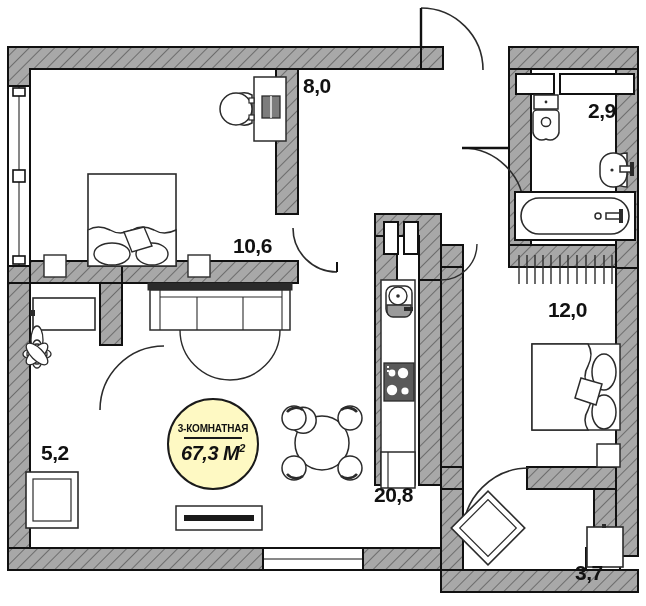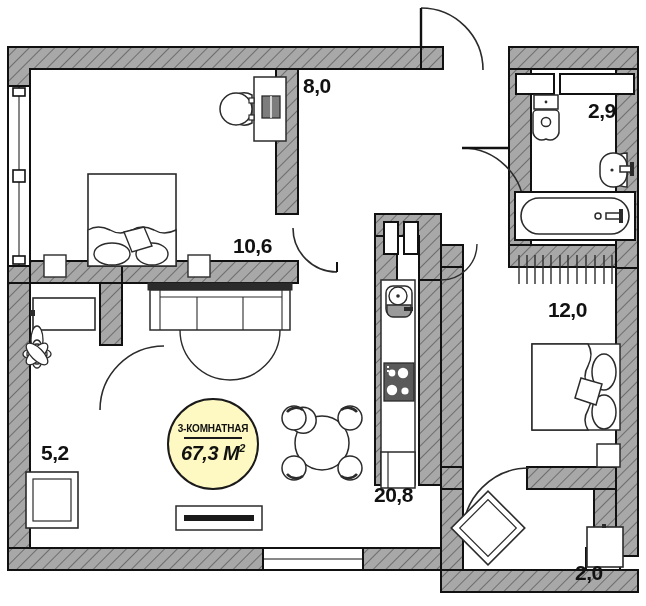--- a/index.html
+++ b/index.html
@@ -288,21 +288,21 @@
     </g>
 
   </svg>
 
   <div class="arealabel" style="left:303px;top:75px;">8,0</div>
   <div class="arealabel" style="left:233px;top:235px;">10,6</div>
   <div class="arealabel" style="left:588px;top:100px;">2,9</div>
   <div class="arealabel" style="left:548px;top:299px;">12,0</div>
   <div class="arealabel" style="left:366px;top:484px;margin-left:8px;">20,8</div>
   <div class="arealabel" style="left:8px;top:442px;margin-left:33px;">5,2</div>
-  <div class="arealabel" style="left:575px;top:562px;">2,0</div>
+  <div class="arealabel" style="left:575px;top:562px;">3,7</div>
 
   <div id="badge">
     <div class="rooms">3-КОМНАТНАЯ</div>
     <div class="rule"></div>
     <div class="area">
       <span>67,3 М</span><sup>2</sup>
     </div>
   </div>
 
 </div>

